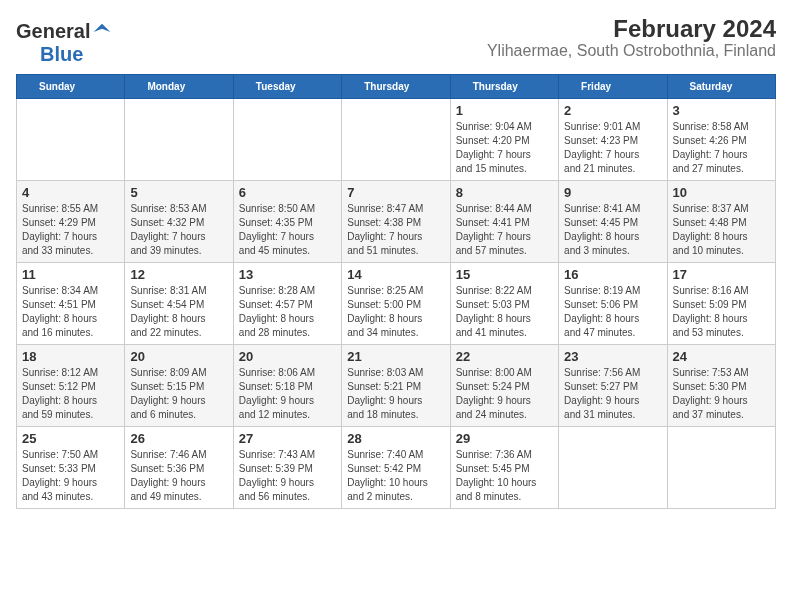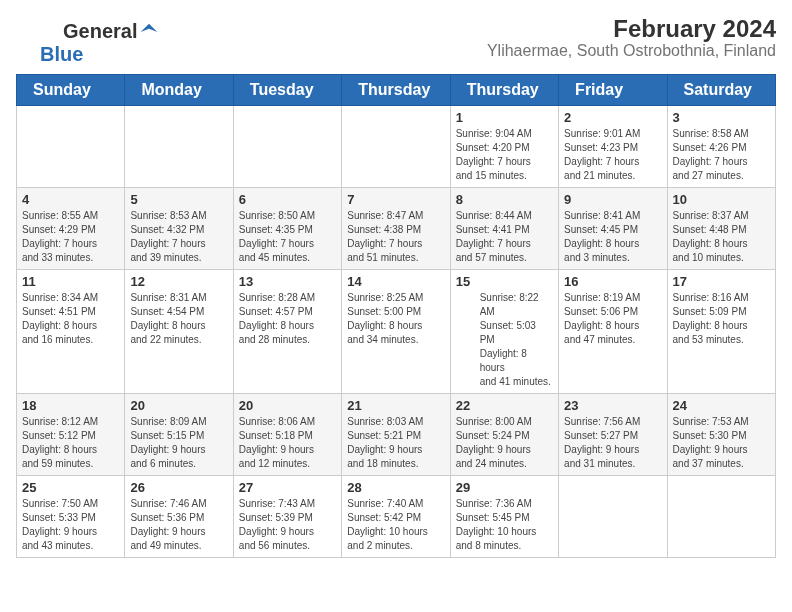--- a/index.html
+++ b/index.html
@@ -18,21 +18,20 @@
     }
     .logo {
       display: flex;
       flex-direction: column;
       align-items: flex-start;
       margin-top: 4px;
     }
     .logo-text {
       display: flex;
       align-items: center;
-      margin-left: 47px;
     }
     .logo-general {
       font-size: 20px;
       font-weight: bold;
       color: #333;
     }
     .logo-blue {
       font-size: 20px;
       font-weight: bold;
       color: #2a6db5;
@@ -57,23 +56,23 @@
       color: #737373;
     }
     .calendar {
       width: 100%;
       border-collapse: collapse;
       border: 1px solid #ccc;
     }
     .calendar th {
       background: #2a6db5;
       color: #fff;
-      font-size: 16px;
-      font-weight: bold;
-      padding: 6px 16px;
+      font-size: 10px;
+      font-weight: bold;
+      padding: 6px 22px;
       text-align: left;
       border: 1px solid #1e5a9e;
     }
     .calendar td {
       vertical-align: top;
       border: 1px solid #ccc;
       padding: 4px 5px;
       width: calc(100% / 7);
       min-height: 80px;
       font-size: 10.5px;
@@ -235,21 +234,21 @@
         </td>
         <td>
           <span class="day-number">14</span>
           <div class="day-info" style="white-space: pre-line;">Sunrise: 8:25 AM
 Sunset: 5:00 PM
 Daylight: 8 hours
 and 34 minutes.</div>
         </td>
         <td>
           <span class="day-number">15</span>
-          <div class="day-info" style="white-space: pre-line; margin-left: 24px;">Sunrise: 8:22 AM
+          <div class="day-info" style="white-space: pre-line;">Sunrise: 8:22 AM
 Sunset: 5:03 PM
 Daylight: 8 hours
 and 41 minutes.</div>
         </td>
         <td>
           <span class="day-number">16</span>
           <div class="day-info" style="white-space: pre-line;">Sunrise: 8:19 AM
 Sunset: 5:06 PM
 Daylight: 8 hours
 and 47 minutes.</div>

